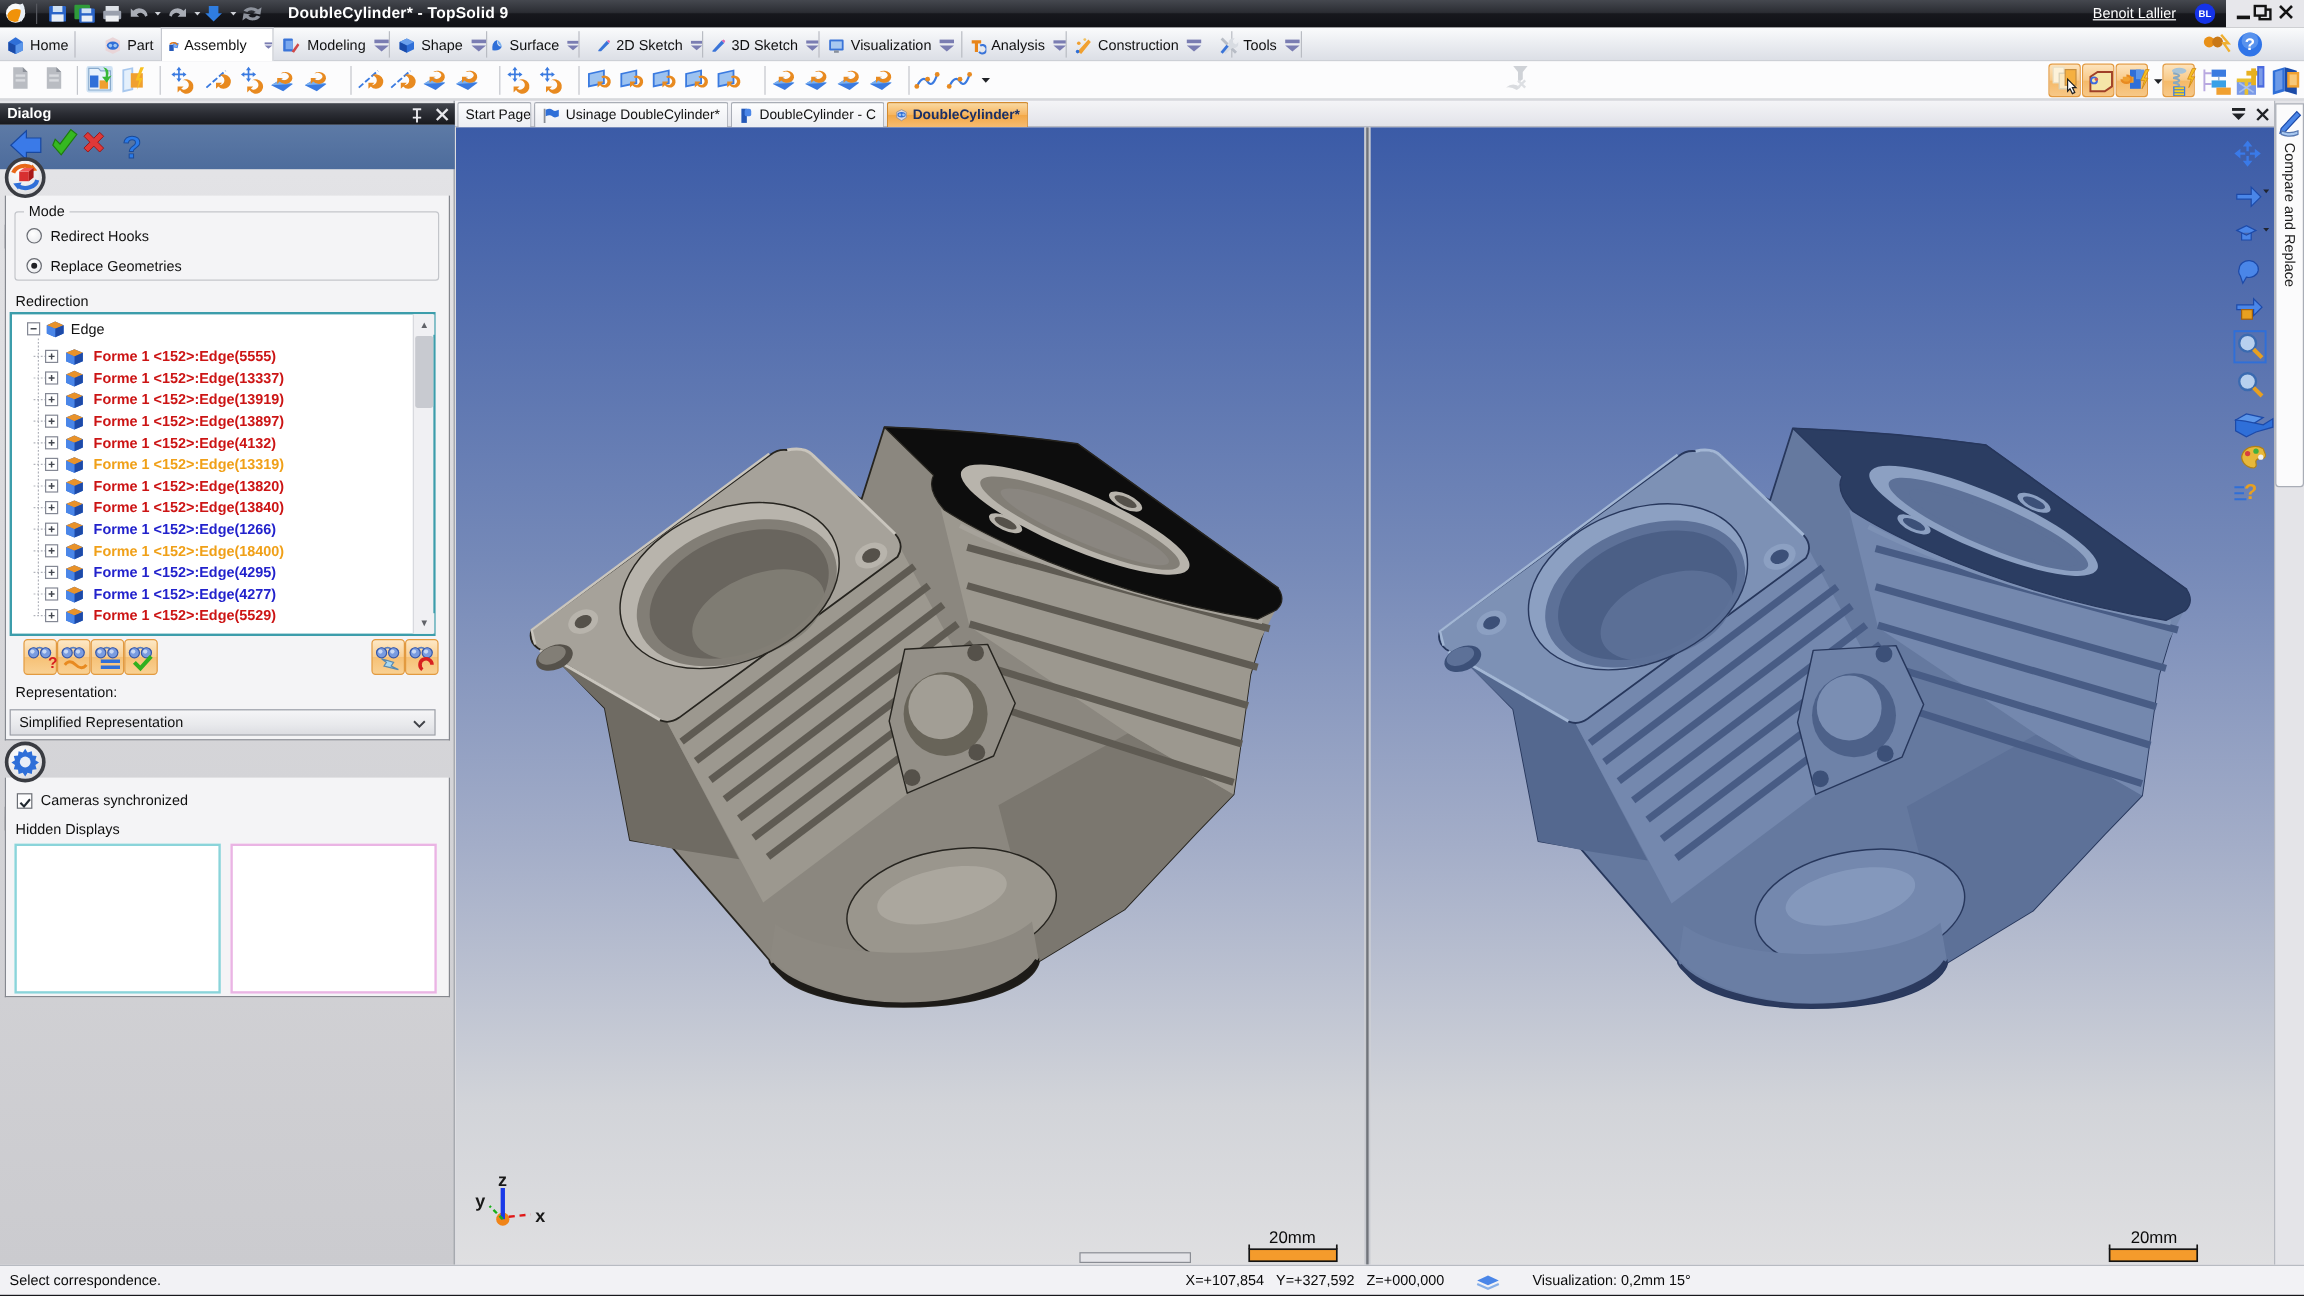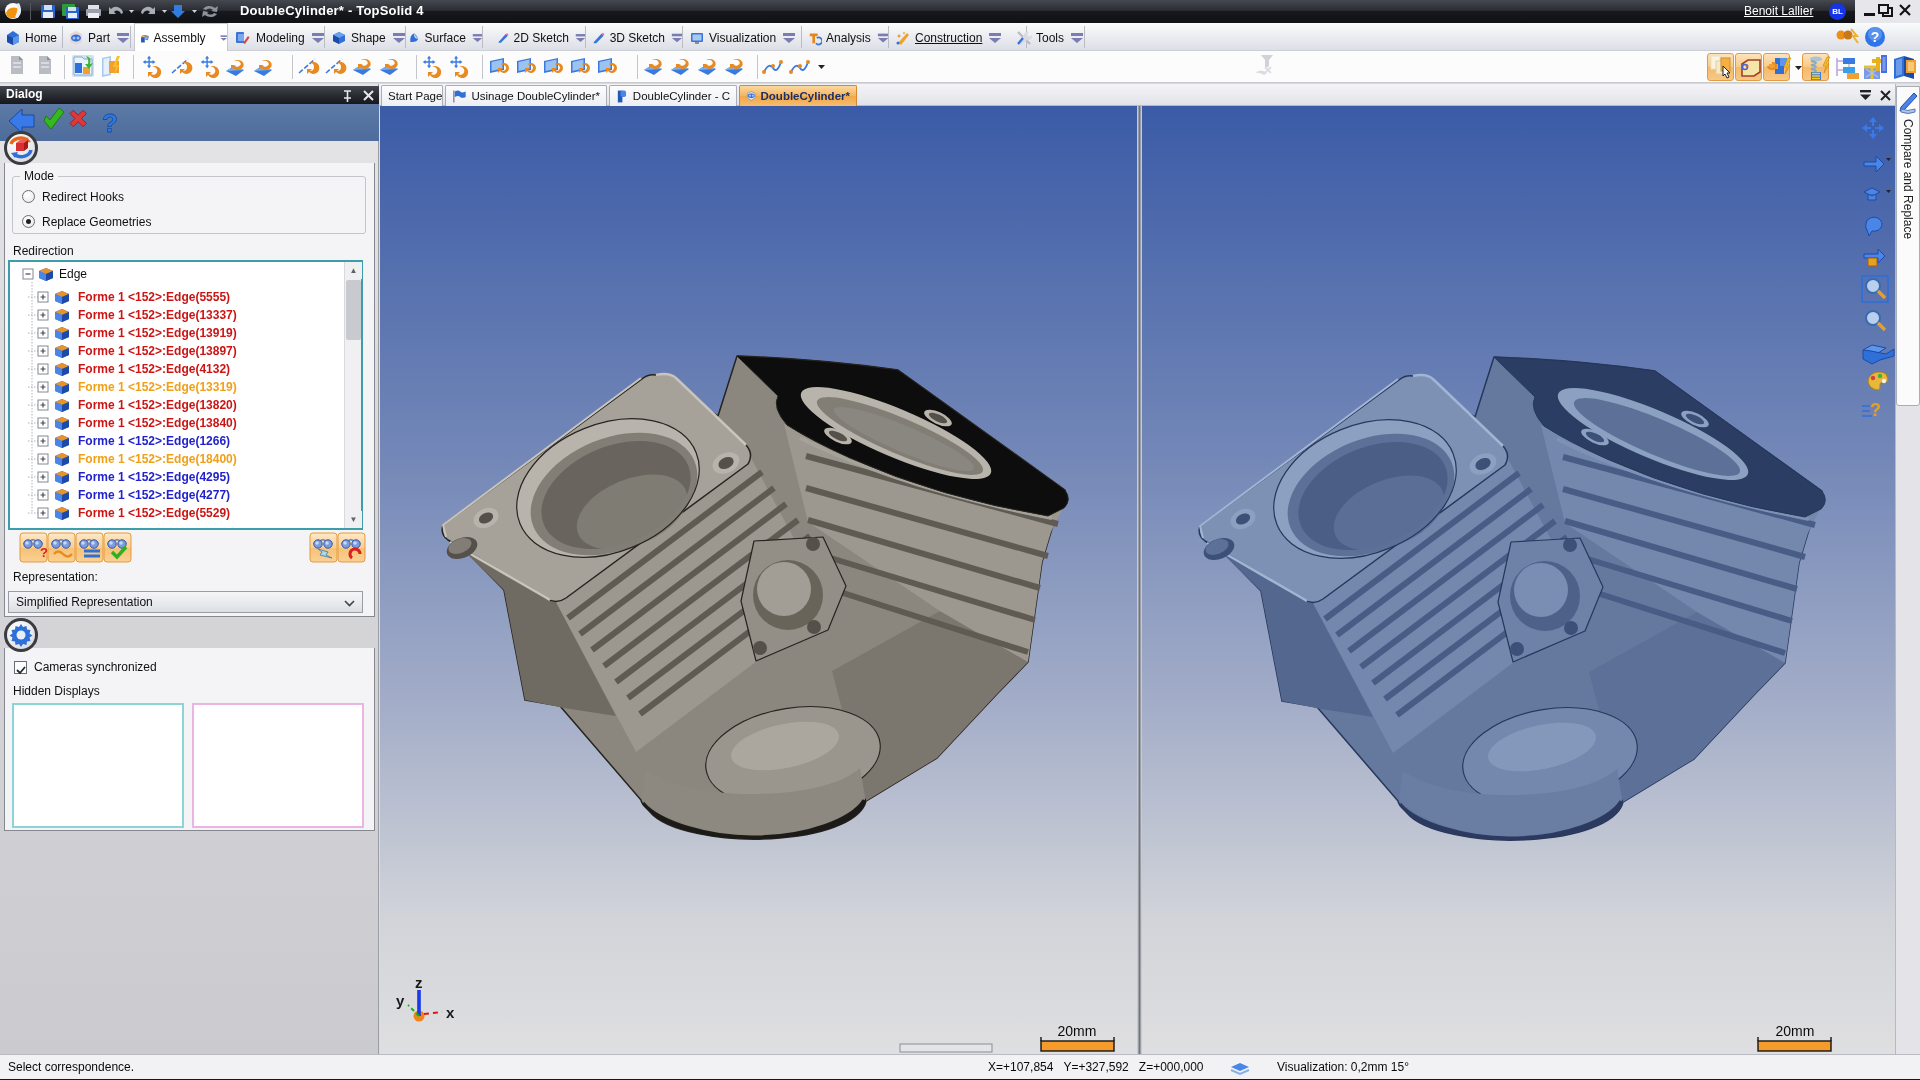--- a/index.html
+++ b/index.html
@@ -73,21 +73,21 @@
 
 
 #statusbar { position:absolute; left:0; top:1054px; width:1920px; height:26px; background:#f2f2f5;
   border-top:1px solid #b8bbc2; font-size:12px; color:#0a0a0a; }
 #statusbar .bline { position:absolute; left:0; top:24px; width:1920px; height:2px; background:#17181c; }
 </style>
 </head>
 <body>
 <div id="titlebar">
   <div class="rightcap"></div>
-  <span id="title-text">DoubleCylinder* - TopSolid 4</span>
+  <span id="title-text">DoubleCylinder* - TopSolid 9</span>
   <span id="user-text">Benoit Lallier</span>
   <span id="bl-badge">BL</span>
 </div>
 <div id="qat">
  <svg class="abs" style="left:0;top:0" width="230" height="23">
 
   <circle cx="13" cy="11" r="8" fill="#f9fafb"></circle>
   <path d="M6,13 a8,7 0 0 1 14,-3 l-2,6 a7,6 0 0 1 -11,0 z" fill="#f0920a"></path>
   <path d="M19,3 q4,6 -1,15 l-3,-1 q4,-8 1,-13 z" fill="#e8eef6"></path>
   <rect x="30" y="3" width="1" height="17" fill="#55575e"></rect>
@@ -127,21 +127,21 @@
 <div id="ribbonrow">
  <div class="rtab" style="left:0;width:63px;padding-left:5px;">
    <svg width="16" height="16" viewBox="0 0 16 16">
         <path d="M2,5 L8,1 L14,5 L14,12 L8,15 L2,12 Z" fill="#2f6fd8"></path>
         <path d="M2,5 L8,8 L8,15 L2,12 Z" fill="#1b4ba8"></path>
         <path d="M8,8 L14,5 L14,12 L8,15 Z" fill="#5b96ea"></path>
       </svg>
    <span style="margin-left:4px;">Home</span>
       <span class="sep"></span>
  </div>
- <div class="rtab" style="left:64px;width:67px;padding-left:4px;">
+ <div class="rtab" style="left:82px;width:67px;padding-left:4px;">
    <svg width="16" height="16" viewBox="0 0 16 16">
         <path d="M2,4 L8,1 L14,4 L14,12 L8,15 L2,12 Z" fill="#e9d5d8"></path>
         <ellipse cx="8" cy="8" rx="5" ry="3.5" fill="#2f6fd8"></ellipse>
         <circle cx="6" cy="8" r="1.5" fill="#9ec4f2"></circle>
         <circle cx="10" cy="8" r="1.5" fill="#9ec4f2"></circle>
       </svg>
    <span style="margin-left:4px;">Part</span>
    <svg class="chev" width="14" height="12" viewBox="0 0 14 12">
         <rect x="1" y="1" width="12" height="3" fill="#7a7db2"></rect>
         <path d="M1,6 L13,6 L7,11 Z" fill="#7a7db2"></path>
@@ -242,21 +242,21 @@
         <path d="M2,3 h9 v3 h-3 v8 h-3 v-8 h-3 Z" fill="#e88418"></path>
         <path d="M10,8 a4,4 0 1 1 -1,6" stroke="#3a74d8" stroke-width="2" fill="none"></path>
       </svg>
    <span style="margin-left:4px;">Analysis</span>
    <svg class="chev" width="14" height="12" viewBox="0 0 14 12">
         <rect x="1" y="1" width="12" height="3" fill="#7a7db2"></rect>
         <path d="M1,6 L13,6 L7,11 Z" fill="#7a7db2"></path>
       </svg>
    <span class="sep"></span>
  </div>
- <div class="rtab" style="left:890px;width:137px;padding-left:5px;text-decoration:underline;">
+ <div class="rtab" style="left:890px;width:137px;padding-left:5px;">
    <svg width="16" height="16" viewBox="0 0 16 16">
         <path d="M3,13 L12,3 l2,2 L6,15 Z" fill="#f0a030"></path>
         <circle cx="4" cy="6" r="1.5" fill="#f0a030"></circle>
         <circle cx="3" cy="13" r="1.5" fill="#2f6fd8"></circle>
         <circle cx="9" cy="3" r="1.2" fill="#f0c060"></circle>
       </svg>
    <span style="margin-left:4px;">Construction</span>
    <svg class="chev" width="14" height="12" viewBox="0 0 14 12">
         <rect x="1" y="1" width="12" height="3" fill="#7a7db2"></rect>
         <path d="M1,6 L13,6 L7,11 Z" fill="#7a7db2"></path>

